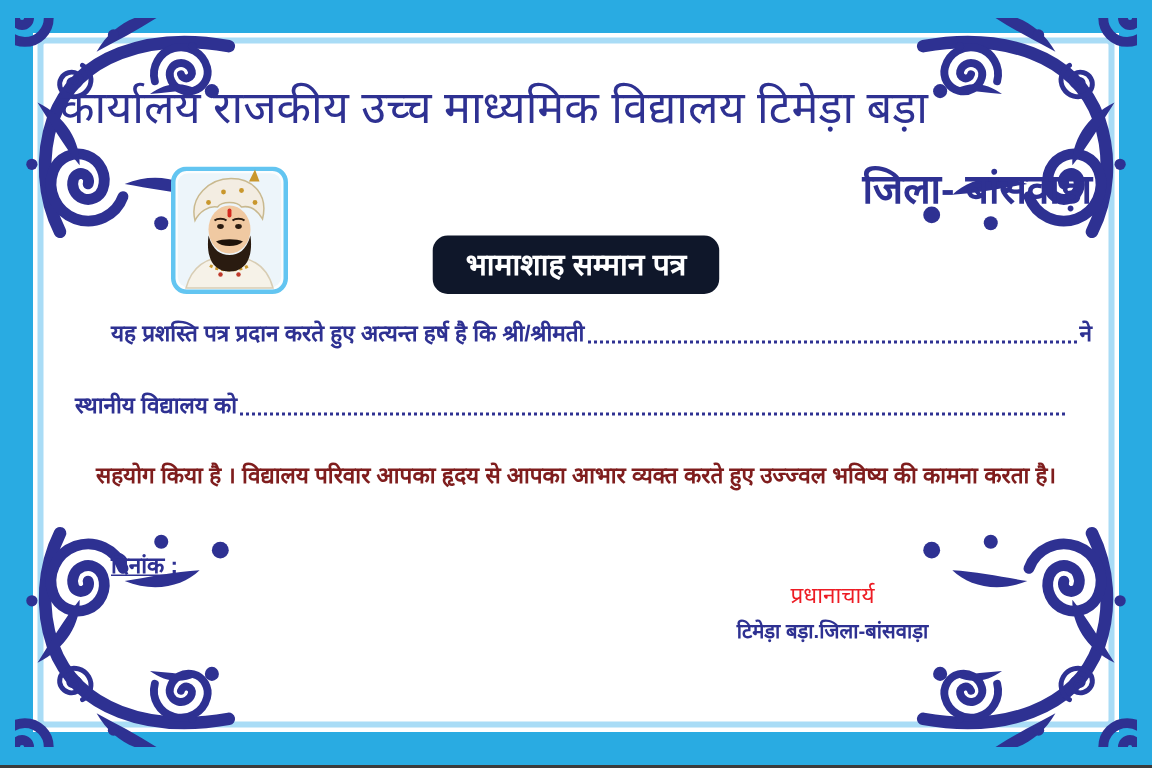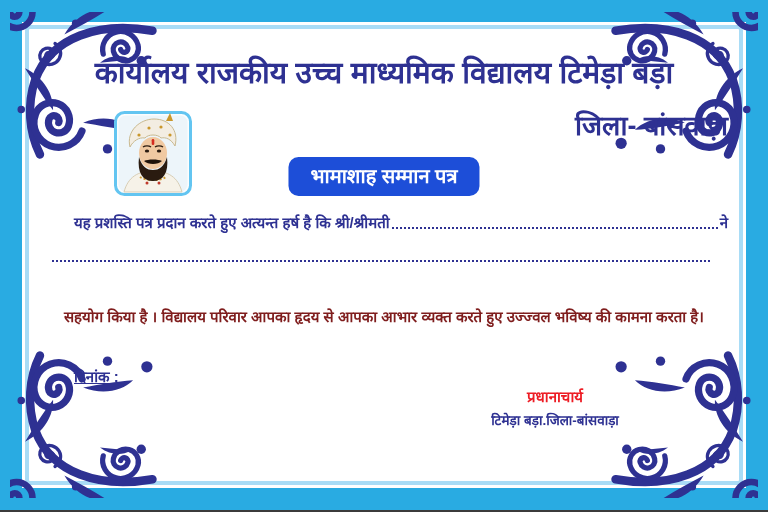--- a/index.html
+++ b/index.html
@@ -12,41 +12,41 @@
   .thin-line{position:absolute;top:25px;left:25px;right:25px;bottom:27px;
     border:4px solid #A9DCF6;border-radius:5px;pointer-events:none;}
   .bottom-edge{position:absolute;left:0;right:0;bottom:0;height:2px;background:#3b3b3b;}
 
   .corner{position:absolute;width:150px;height:150px;}
   .corner.tl{top:12px;left:10px;}
   .corner.tr{top:12px;right:10px;transform:scaleX(-1);}
   .corner.bl{bottom:14px;left:10px;transform:scaleY(-1);}
   .corner.br{bottom:14px;right:10px;transform:scale(-1,-1);}
 
-  .title1{position:absolute;top:54px;left:40px;right:40px;text-align:center;
-    color:#2E3192;font-size:30px;font-weight:bold;line-height:1.25;}
+  .title1{position:absolute;top:54px;left:40px;right:40px;text-align:left;
+    color:#2E3192;font-size:30px;font-weight:normal;line-height:1.25;}
   .title2{position:absolute;top:106px;left:40px;right:40px;text-align:right;
     color:#2E3192;font-size:27px;font-weight:bold;}
   .portrait{position:absolute;top:111px;left:114px;width:78px;height:85px;}
   .banner{position:absolute;top:157px;left:50%;transform:translateX(-50%);
-    background:#1d4ed8;color:#ffffff;font-size:20px;font-weight:bold;
+    background:#0f172a;color:#ffffff;font-size:20px;font-weight:bold;
     padding:5px 22px 7px;border-radius:10px;white-space:nowrap;}
 
   .bodyline{position:absolute;display:flex;
     color:#2E3192;font-size:15px;font-weight:bold;line-height:1.4;}
   .bodyline .txt{white-space:nowrap;flex:0 0 auto;}
   .dots{flex:1 1 auto;border-bottom:2px dotted #2E3192;margin:0 2px 4px;}
   .line1{top:212px;left:74px;right:40px;}
   .line2{top:260px;left:50px;right:56px;}
   .line3{position:absolute;top:306px;left:40px;right:40px;text-align:center;
     color:#7f1d1d;font-size:15px;font-weight:bold;}
 
   .date{position:absolute;top:366px;left:74px;color:#2E3192;font-size:15px;font-weight:bold;text-decoration:underline;}
   .sig{position:absolute;top:386px;left:445px;width:220px;text-align:center;}
-  .sig .t{color:#ED1C24;font-size:15px;font-weight:bold;margin-bottom:5px;}
+  .sig .t{color:#ED1C24;font-size:15px;font-weight:normal;margin-bottom:5px;}
   .sig .l{color:#2E3192;font-size:13.5px;font-weight:bold;line-height:20px;}
 </style>
 </head>
 <body>
 
 <svg width="0" height="0" style="position:absolute">
   <defs>
     <g id="flourish">
       <path d="M152 20 C 96 10, 44 26, 27 72 C 18 98, 20 128, 32 152" fill="none" stroke="#2E3192" stroke-width="9" stroke-linecap="round"></path>
       <path id="spl" d="M -24 0 A 24 24 0 1 1 24 0 A 17 17 0 1 1 -10 0 A 10 10 0 1 1 10 0 A 5 5 0 1 1 0 0" fill="none" stroke="#2E3192" stroke-width="7" stroke-linecap="round"></path>
@@ -114,20 +114,21 @@
 
 <div class="banner">भामाशाह सम्मान पत्र</div>
 
 <div class="bodyline line1">
   <span class="txt">यह प्रशस्ति पत्र प्रदान करते हुए अत्यन्त हर्ष है कि श्री/श्रीमती</span>
   <span class="dots"></span>
   <span class="txt">ने</span>
 </div>
 
 <div class="bodyline line2">
+  <span class="txt">स्थानीय विद्यालय को</span>
   <span class="dots"></span>
 </div>
 
 <div class="line3">सहयोग किया है । विद्यालय परिवार आपका हृदय से आपका आभार व्यक्त करते हुए उज्ज्वल भविष्य की कामना करता है।</div>
 
 <div class="date">दिनांक :</div>
 
 <div class="sig">
   <div class="t">प्रधानाचार्य</div>
   <div class="l">टिमेड़ा बड़ा.जिला-बांसवाड़ा</div>

